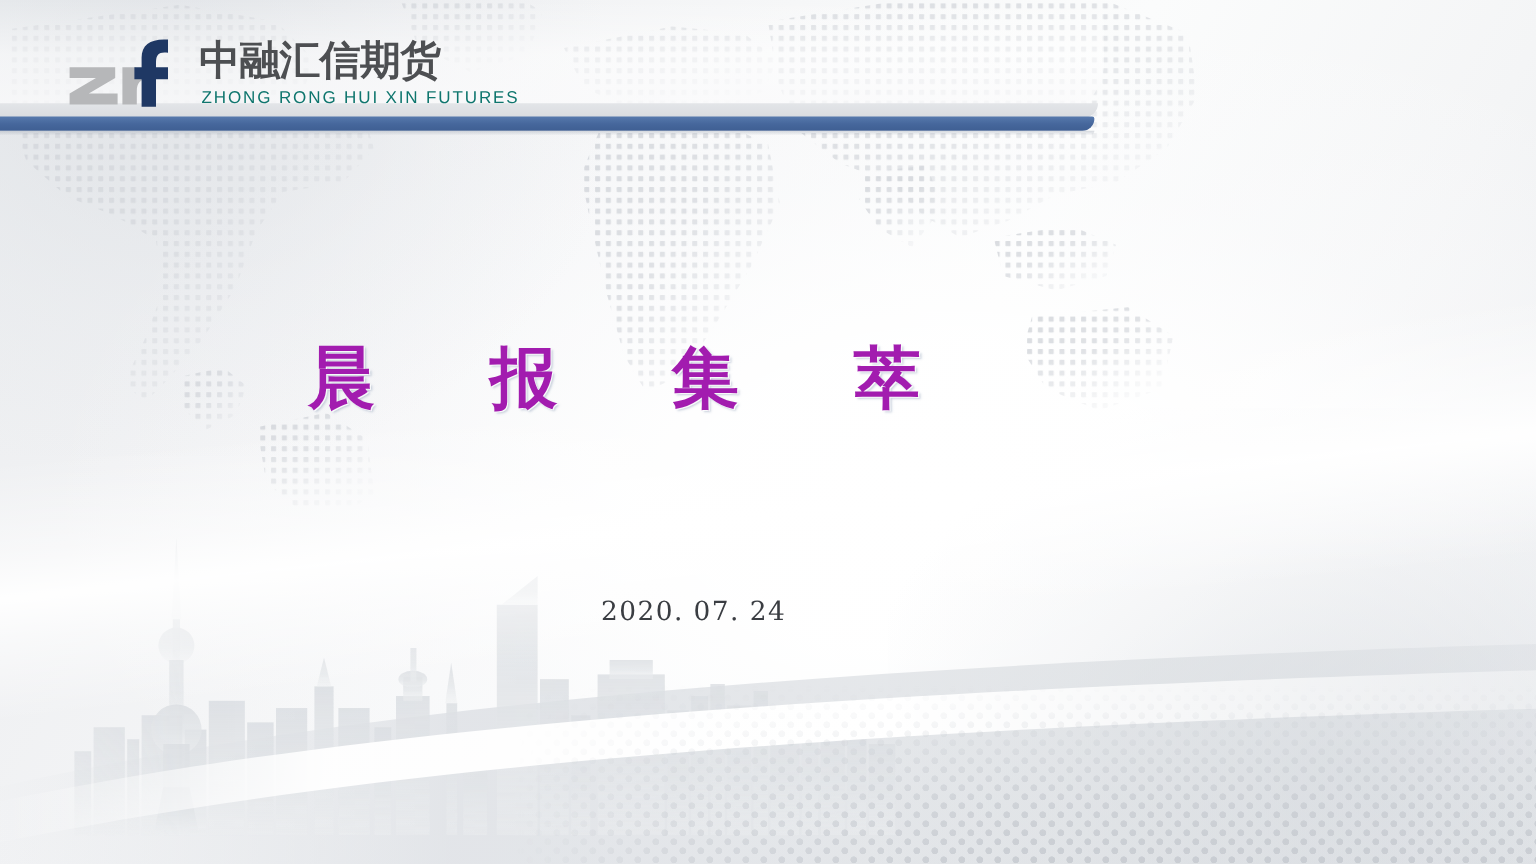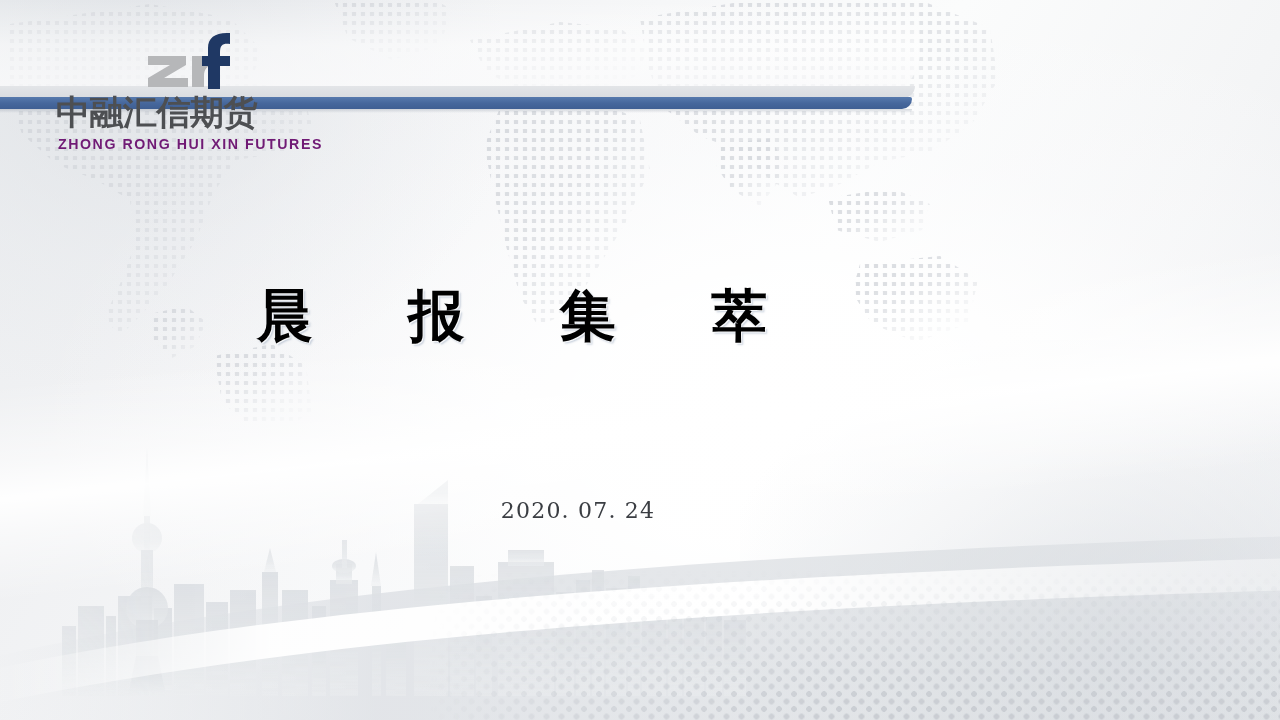--- a/index.html
+++ b/index.html
@@ -151,58 +151,57 @@
     background: linear-gradient(to bottom, rgba(140,150,165,0.35), rgba(140,150,165,0));
     border-bottom-right-radius: 10px;
   }
 
   
   .logo {
     position: absolute;
     left: 56px;
     top: 28px;
     display: flex;
-    align-items: center;
-    gap: 3px;
-    flex-direction: column;
+    align-items: flex-end;
+    gap: 24px;
   }
   .logo-mark {
     display: block;
     margin-top: 4px;
   }
   .logo-words {
     display: flex;
     flex-direction: column;
     align-items: flex-start;
   }
   .logo-cn {
     display: block;
   }
   .logo-en {
     font-family: "Liberation Sans", sans-serif;
     font-size: 14.2px;
-    font-weight: 700;
+    font-weight: 400;
     letter-spacing: 1.55px;
-    color: #701a75;
+    color: #0f766e;
     margin-top: 3px;
     margin-left: 2px;
     white-space: nowrap;
   }
 
   
   .title {
     position: absolute;
     left: 0;
     top: 283px;
     width: 1024px;
     text-align: center;
     font-family: "DejaVu Serif", "Liberation Serif", serif;
     font-size: 56px;
     font-weight: 600;
-    color: #000000;
+    color: #a21caf;
     letter-spacing: 38px;
     text-indent: 38px;
     line-height: 1.15;
     text-shadow:
       1px 1px 0 rgba(255,255,255,0.85),
       2px 2px 2px rgba(120,140,170,0.40);
     white-space: nowrap;
   }
 
   

